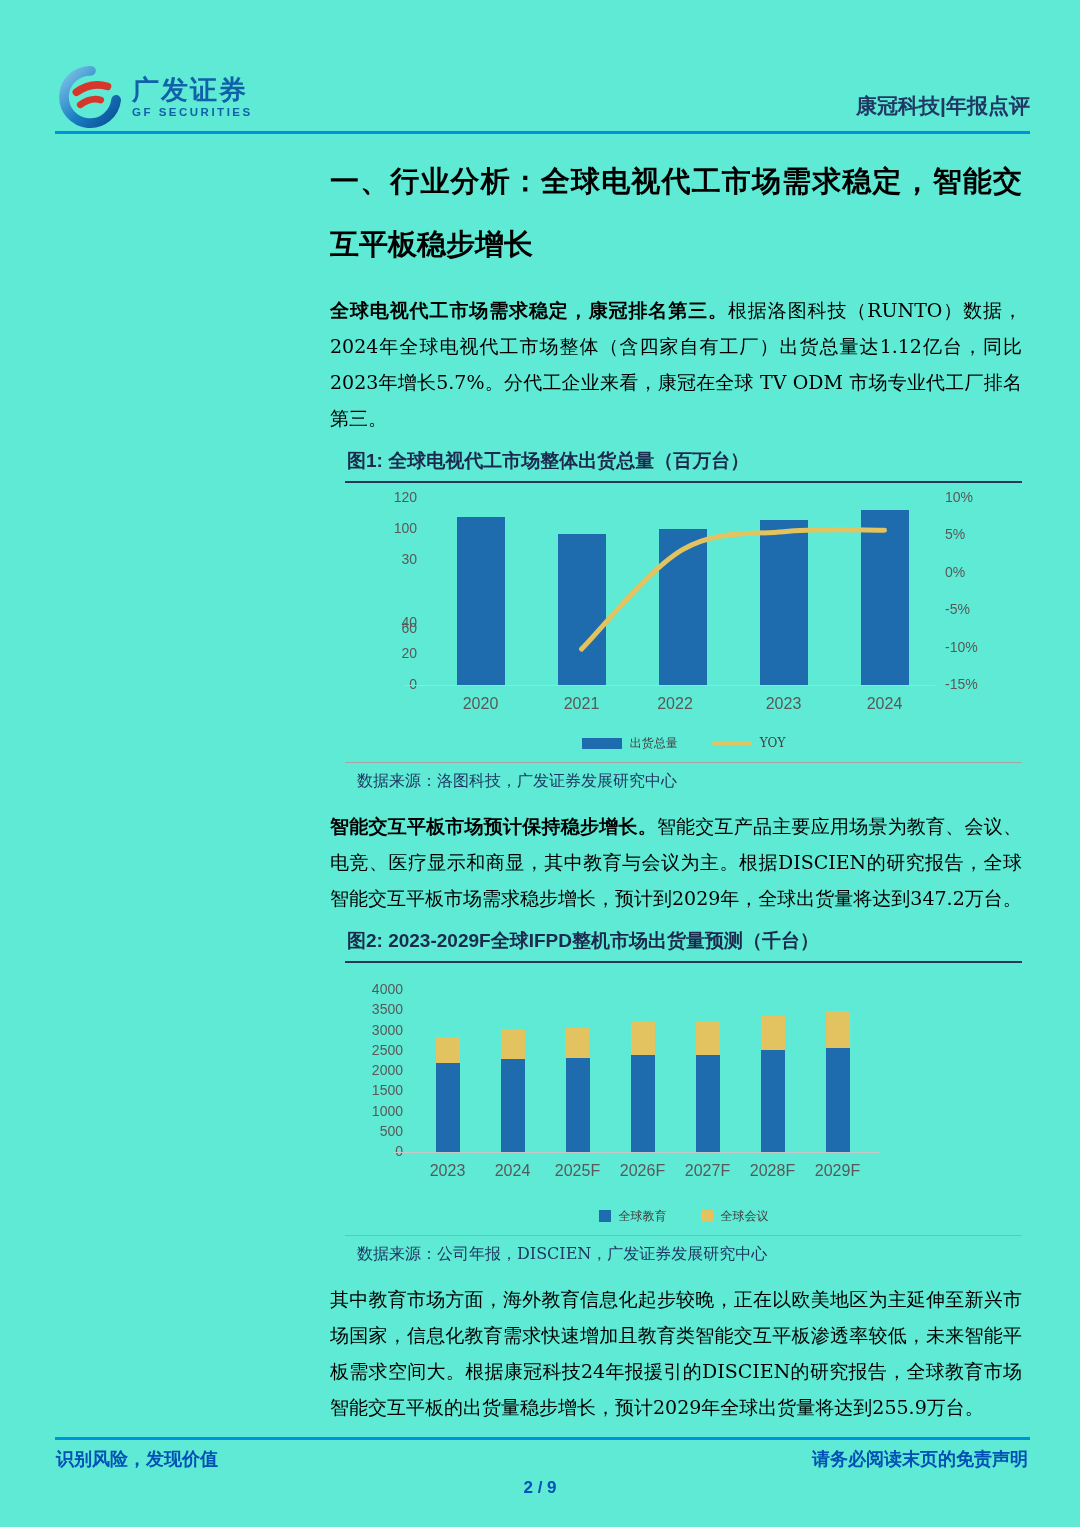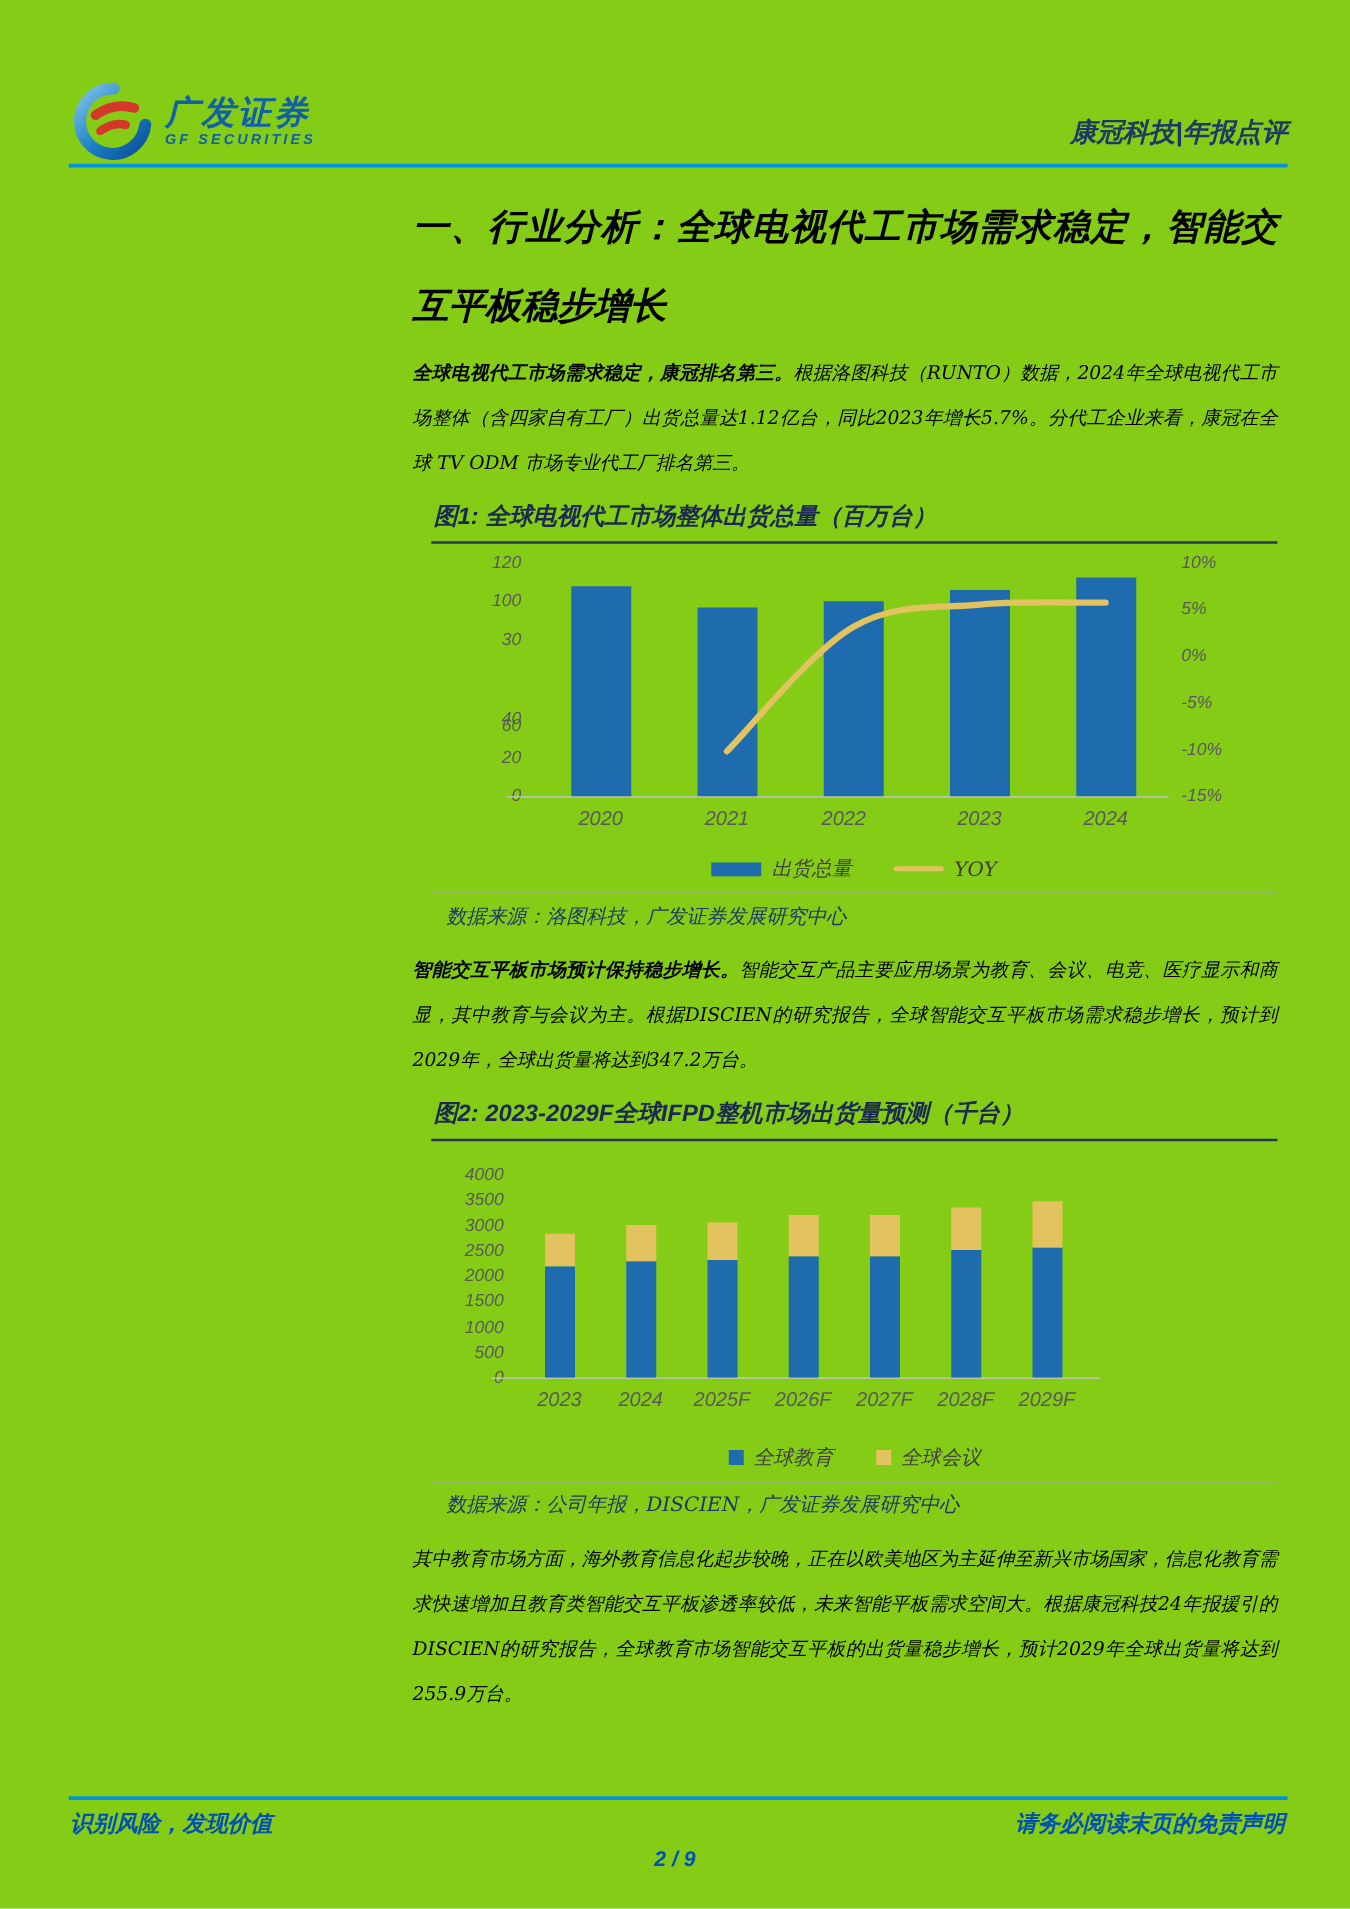--- a/index.html
+++ b/index.html
@@ -1,41 +1,41 @@
 <!DOCTYPE html>
 <html><head>
 <meta charset="utf-8">
 <style>
   html,body{margin:0;padding:0;background:#fff;}
-  .page{position:relative;width:1080px;height:1527px;background:#84cc16;overflow:hidden;
-        font-family:"Liberation Sans","DejaVu Sans",sans-serif;font-style:italic;}
+  .page{position:relative;width:1080px;height:1527px;background:#5eead4;overflow:hidden;
+        font-family:"Liberation Sans","DejaVu Sans",sans-serif;}
   
   .hdr-logo{position:absolute;left:58px;top:66px;display:flex;align-items:center;gap:10px;}
   .logo-txt .cn{font-size:27px;font-weight:bold;color:#1061a8;letter-spacing:2px;line-height:30px;}
   .logo-txt .en{font-size:11.5px;font-weight:bold;color:#1061a8;letter-spacing:2.5px;line-height:14px;}
   .hdr-label{position:absolute;right:50px;top:92px;font-size:21px;font-weight:bold;color:#1f3864;
              font-family:"Liberation Sans","DejaVu Sans",sans-serif;}
   .hdr-rule{position:absolute;left:55px;right:50px;top:131px;height:3px;background:#0093dd;}
   
   .content{position:absolute;left:330px;top:150px;width:692px;}
   .section-title{margin:0 0 4px 0;font-size:29px;line-height:63px;font-weight:bold;color:#000;
                  font-family:"DejaVu Serif","Liberation Serif",serif;text-align:justify;}
-  p.body{margin:4px 0 10px 0;font-size:15px;line-height:36px;color:#000;text-align:justify;
+  p.body{margin:16px 0 10px 0;font-size:19px;line-height:36px;color:#000;text-align:justify;
          font-family:"DejaVu Serif","Liberation Serif",serif;}
   p.body b{font-weight:bold;}
   p.spaced{margin-top:18px;}
   
   .figure{margin:6px 0 14px 15px;width:677px;}
   .fig-title{font-size:19px;font-weight:bold;color:#1b2a4e;padding:2px 0 7px 2px;
              border-bottom:2px solid #26355c;}
   .chart{position:relative;width:677px;}
   .chart1{height:245px;}
   .chart2{height:238px;}
   .legend{display:flex;justify-content:center;align-items:center;gap:34px;height:30px;
-          font-size:16px;color:#404040;font-family:"DejaVu Serif","Liberation Serif",serif;}
+          font-size:12px;color:#404040;font-family:"DejaVu Serif","Liberation Serif",serif;}
   .leg-item{display:flex;align-items:center;gap:8px;}
   .swatch-bar{display:inline-block;width:40px;height:11px;background:#1e6cad;}
   .swatch-line{display:inline-block;width:40px;height:4px;background:#e3c35f;border-radius:2px;}
   .swatch-sq-blue{display:inline-block;width:12px;height:12px;background:#1e6cad;}
   .swatch-sq-yellow{display:inline-block;width:12px;height:12px;background:#e3c35f;}
   .fig-sep{height:1px;background:#a6a6a6;margin-top:4px;}
   .fig-source{padding:8px 0 0 12px;font-size:16px;color:#1f3864;
               font-family:"DejaVu Serif","Liberation Serif",serif;}
   
   .ftr-rule{position:absolute;left:55px;right:50px;top:1437px;height:3px;background:#0093dd;}

